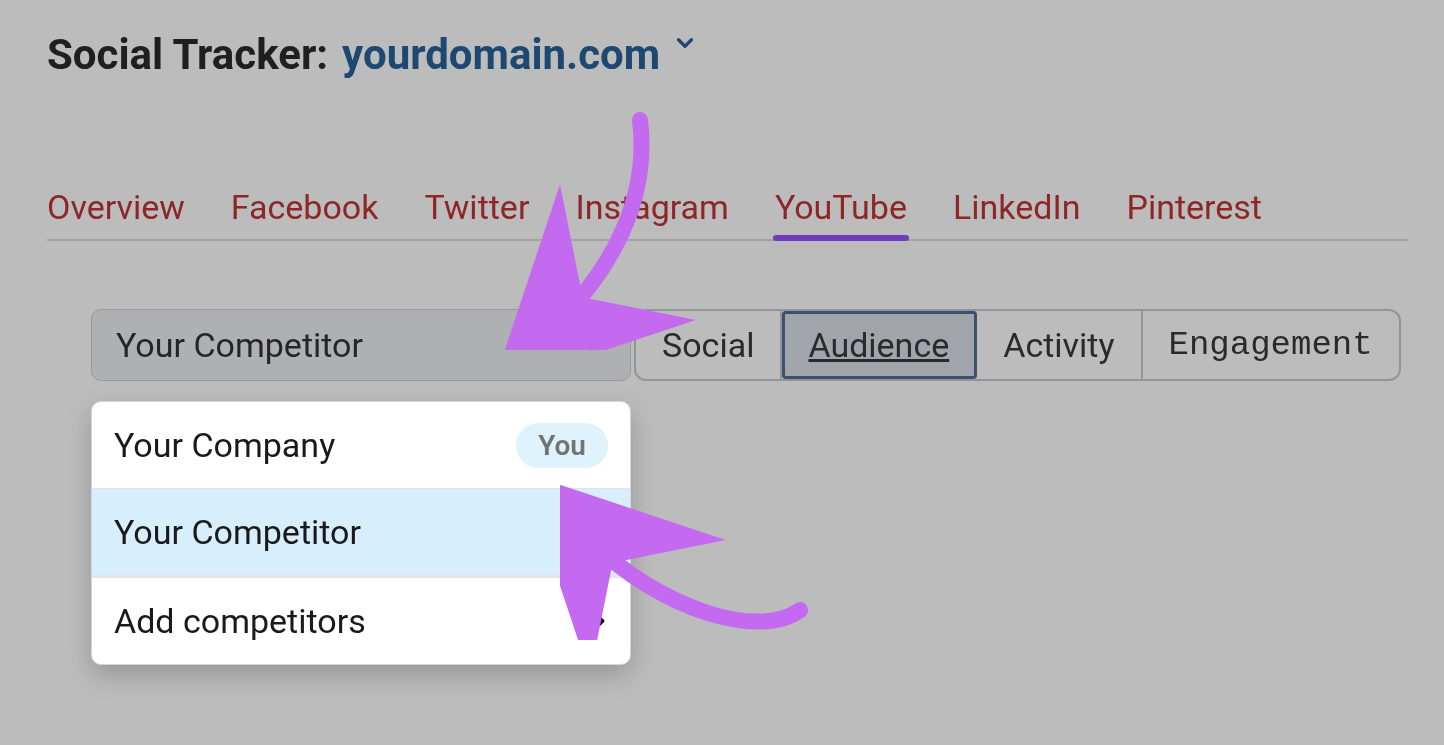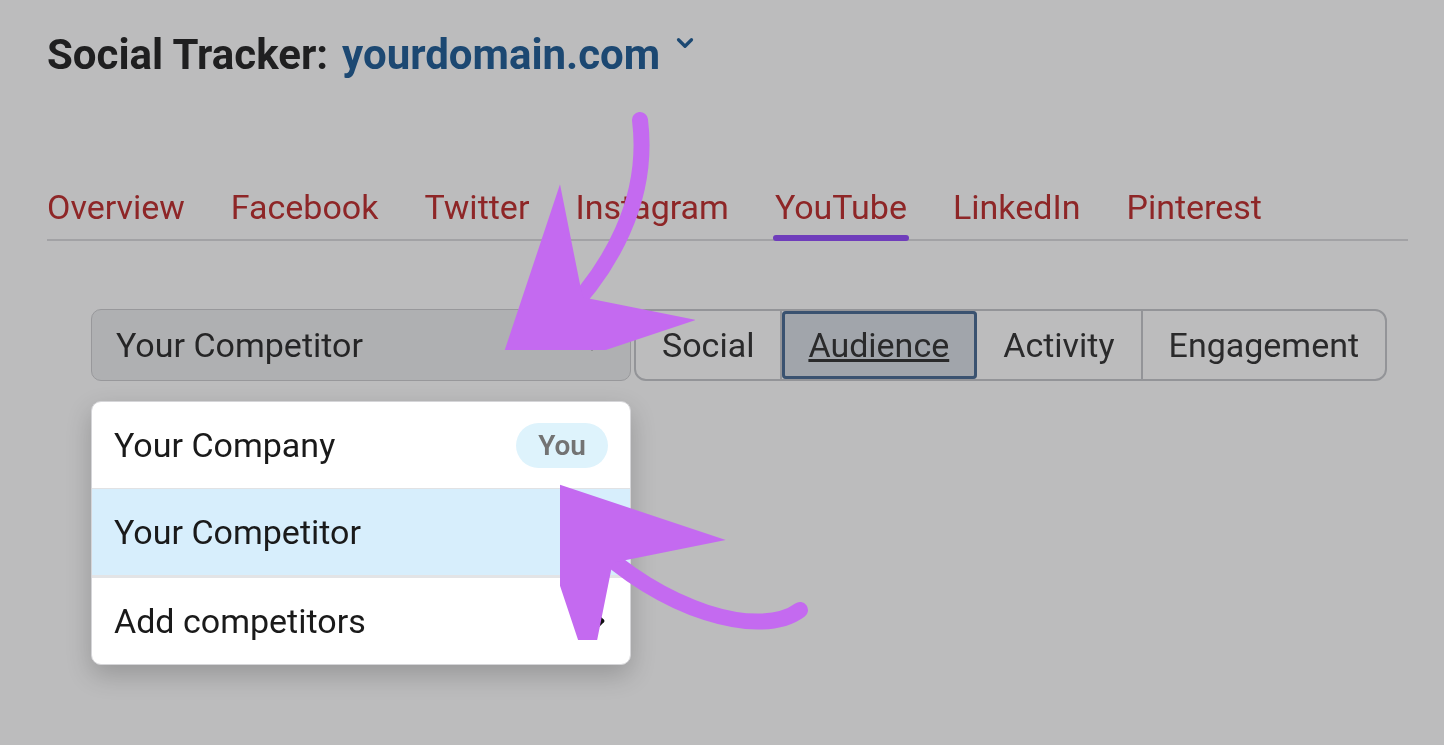--- a/index.html
+++ b/index.html
@@ -137,21 +137,21 @@
     background: #fff;
     height: 72px;
   }
   .metric-tab {
     padding: 0 26px;
     display: flex;
     align-items: center;
     border-right: 2px solid #c1c3c7;
     cursor: pointer;
   }
-  .metric-tab:last-child { border-right: none; }
+  .metric-tab:last-child { border-right: none; font-family: Liberation Mono, monospace; }
   .metric-tab.active {
     background: #d6dde4;
     outline: 3px solid #3a5e8a;
     outline-offset: -3px;
     border-radius: 4px;
     text-decoration: underline;
   }
 
   
   .dim {

